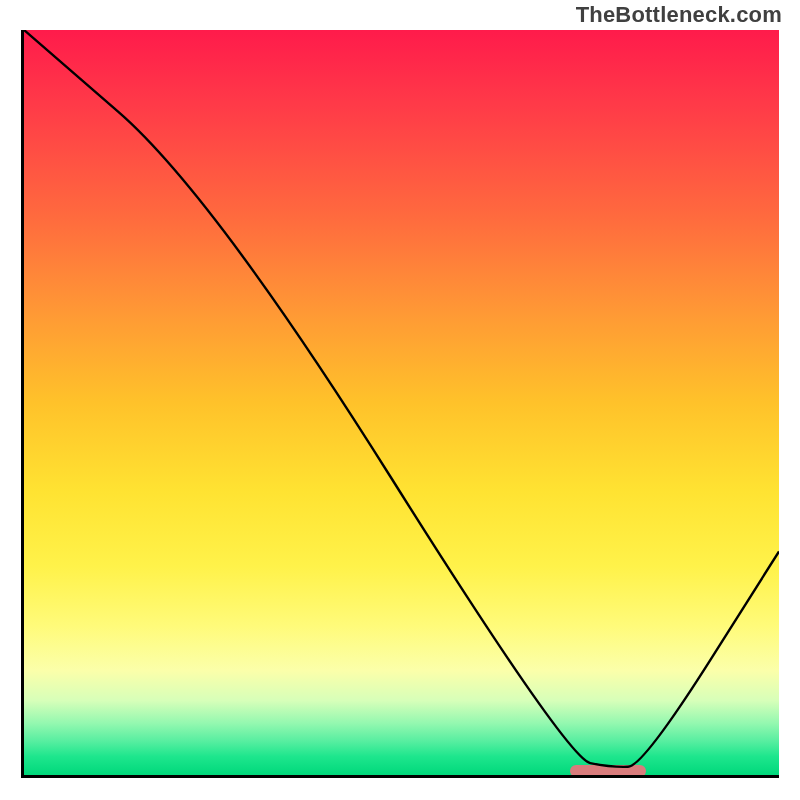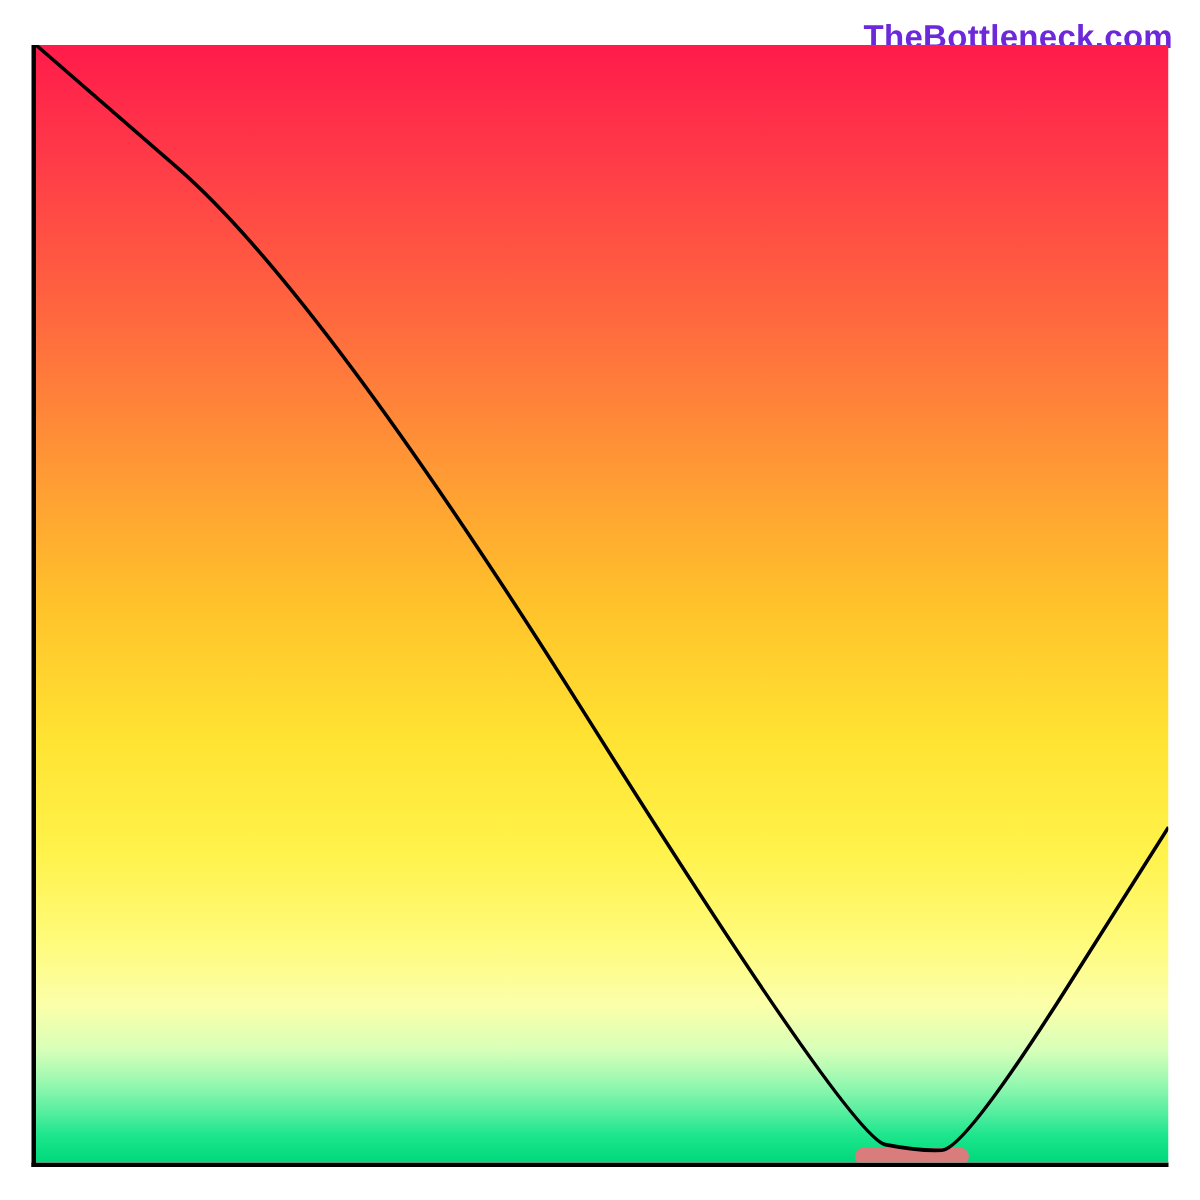--- a/index.html
+++ b/index.html
@@ -5,25 +5,25 @@
   * { margin: 0; padding: 0; box-sizing: border-box; }
   body {
     width: 800px;
     height: 800px;
     background: #ffffff;
     position: relative;
     font-family: Arial, sans-serif;
   }
   .watermark {
     position: absolute;
-    top: 12px;
+    top: 2px;
     right: 18px;
     font-size: 22px;
     font-weight: bold;
-    color: #6d28d9;
+    color: #404040;
     letter-spacing: 0.2px;
   }
   .plot-area {
     position: absolute;
     left: 21px;
     top: 30px;
     width: 758px;
     height: 748px;
     border-left: 3px solid #000;
     border-bottom: 3px solid #000;

